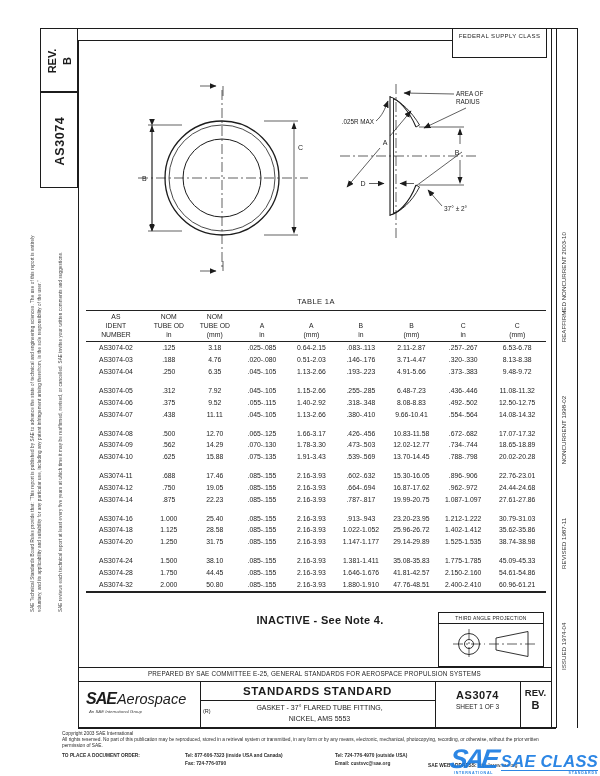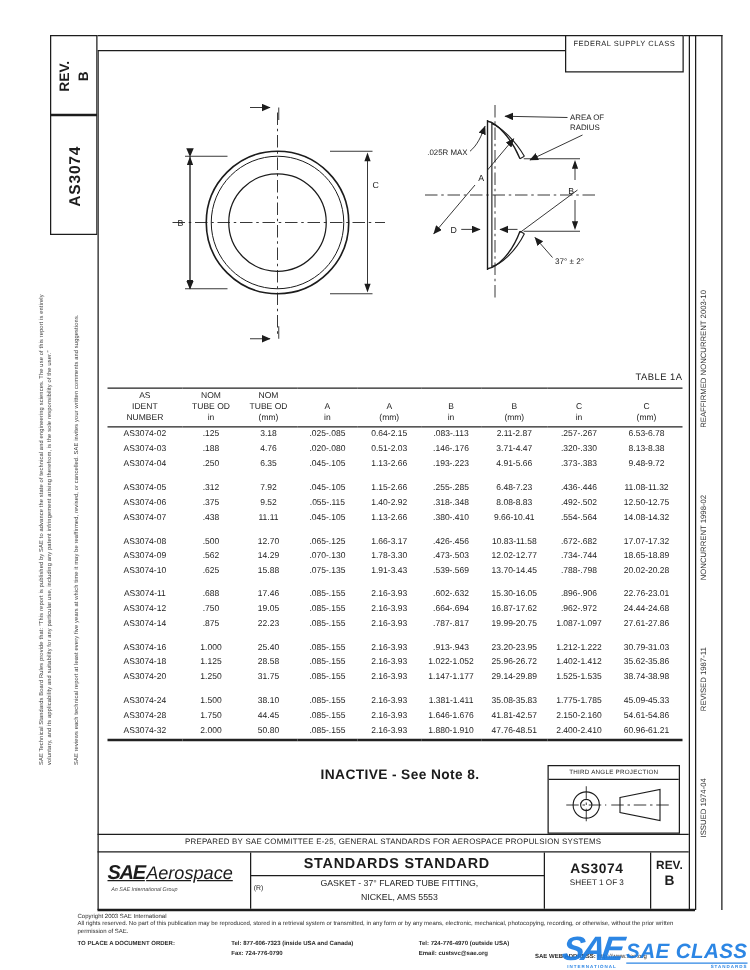--- a/index.html
+++ b/index.html
@@ -7,21 +7,21 @@
         font-family:"Liberation Sans", sans-serif;color:#1c1c1c;}
   .hline,.vline{position:absolute;background:#1c1c1c;}
   .box{position:absolute;border:1.2px solid #1c1c1c;box-sizing:border-box;background:#fff;}
   .abs{position:absolute;}
   .rot{transform:rotate(-90deg);display:flex;align-items:center;justify-content:center;}
   .vtext{position:absolute;transform:rotate(-90deg);transform-origin:left top;white-space:nowrap;
          font-size:4.6px;color:#3c3c3c;letter-spacing:.1px;}
   .rev-box-text{font-weight:bold;font-size:11px;text-align:center;line-height:1.35;}
   .docnum-text{font-weight:bold;font-size:12.5px;letter-spacing:.6px;}
   .fsc-text{font-size:6px;letter-spacing:.4px;text-align:center;padding-top:4px;}
-  .tbl-title{text-align:right;font-size:7.5px;letter-spacing:.4px;margin-bottom:4px;}
+  .tbl-title{text-align:center;font-size:7.5px;letter-spacing:.4px;margin-bottom:4px;}
   table.dims{width:100%;border-collapse:collapse;border-top:1.2px solid #222;border-bottom:2px solid #222;}
   table.dims th{font-weight:normal;font-size:6.8px;line-height:1.3;white-space:pre-line;
                 vertical-align:bottom;padding:2px 0 2px 0;border-bottom:1px solid #222;text-align:center;}
   table.dims td{font-size:6.8px;line-height:1.45;padding:1px 0;text-align:center;white-space:nowrap;}
   table.dims tr.gap td{padding-top:8px;}
   table.dims th:nth-child(1),table.dims td:nth-child(1){width:13%;}
   table.dims th:nth-child(2),table.dims td:nth-child(2){width:10%;}
   table.dims th:nth-child(3),table.dims td:nth-child(3){width:10%;}
   table.dims th:nth-child(4),table.dims td:nth-child(4){width:10.5%;}
   table.dims th:nth-child(5),table.dims td:nth-child(5){width:11%;}
@@ -37,21 +37,21 @@
             font-weight:bold;font-size:11.5px;letter-spacing:.6px;}
   .ftitle{position:absolute;left:212px;top:703px;width:215px;text-align:center;font-size:7px;line-height:1.5;}
   .rmark{position:absolute;left:203px;top:708px;font-size:5.5px;}
   .fnum{position:absolute;left:435px;top:689px;width:85px;text-align:center;}
   .fnum .n1{font-weight:bold;font-size:11px;letter-spacing:.5px;}
   .fnum .n2{font-size:6.5px;margin-top:2px;}
   .frev{position:absolute;left:520px;top:687px;width:31px;text-align:center;}
   .frev .r1{font-weight:bold;font-size:9.5px;}
   .frev .r2{font-weight:bold;font-size:11px;margin-top:1px;}
   .logo{position:absolute;left:86px;top:690px;width:110px;}
-  .logo-line{white-space:nowrap;text-decoration:underline;}
+  .logo-line{white-space:nowrap;}
   .logo-sae{font-weight:900;font-style:italic;font-size:16px;letter-spacing:-1px;}
   .logo-aero{font-style:italic;font-size:14.5px;margin-left:1px;}
   .logo-tag{font-size:4.3px;font-style:italic;color:#444;margin-top:1px;margin-left:3px;}
   .fine{position:absolute;font-size:4.8px;color:#2b2b2b;line-height:1.2;}
   .fine.b{font-weight:bold;}
   .dates{position:absolute;left:560px;top:670px;width:438px;transform:rotate(-90deg);
          transform-origin:left top;display:flex;justify-content:space-between;
          font-size:6.2px;color:#333;white-space:nowrap;}
   .watermark{position:absolute;right:2px;bottom:1px;display:flex;align-items:flex-end;
              color:#1b7ce2;opacity:.92;}
@@ -403,21 +403,21 @@
             <td>2.16-3.93</td>
             <td>1.880-1.910</td>
             <td>47.76-48.51</td>
             <td>2.400-2.410</td>
             <td>60.96-61.21</td>
           </tr>
         </tbody>
     </table>
   </div>
 
-  <div class="inactive">INACTIVE - See Note 8.</div>
+  <div class="inactive">INACTIVE - See Note 4.</div>
 
   <div class="box" style="left:438px;top:612px;width:106px;height:55px;border-width:1px;">
     <div class="proj-label">THIRD ANGLE PROJECTION</div>
     <svg width="104" height="40" viewBox="0 0 104 40">
       <path d="M14,20 H46" class="cl" stroke-dasharray="6 2 1.5 2"></path>
       <path d="M30,5 V35" class="cl" stroke-dasharray="6 2 1.5 2"></path>
       <circle cx="30" cy="20" r="10.5" class="ln" stroke-width="0.9"></circle>
       <circle cx="30" cy="20" r="4.5" class="ln" stroke-width="0.9"></circle>
       <path d="M50,20 H97" class="cl" stroke-dasharray="6 2 1.5 2"></path>
       <polygon points="57,14 89,7.5 89,32.5 57,26" class="ln" stroke-width="0.9" fill="none"></polygon>

